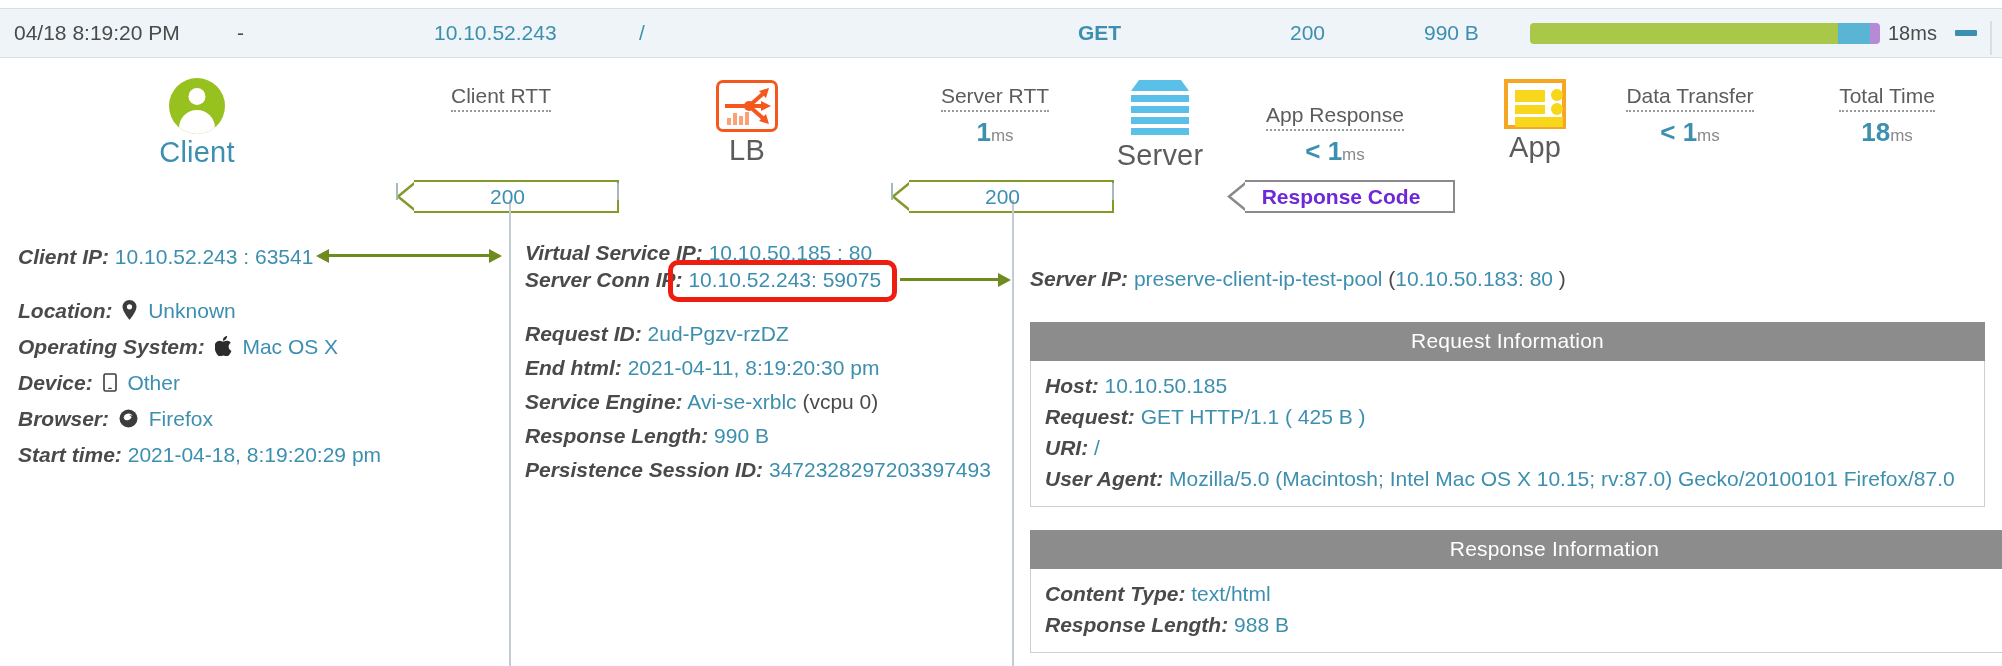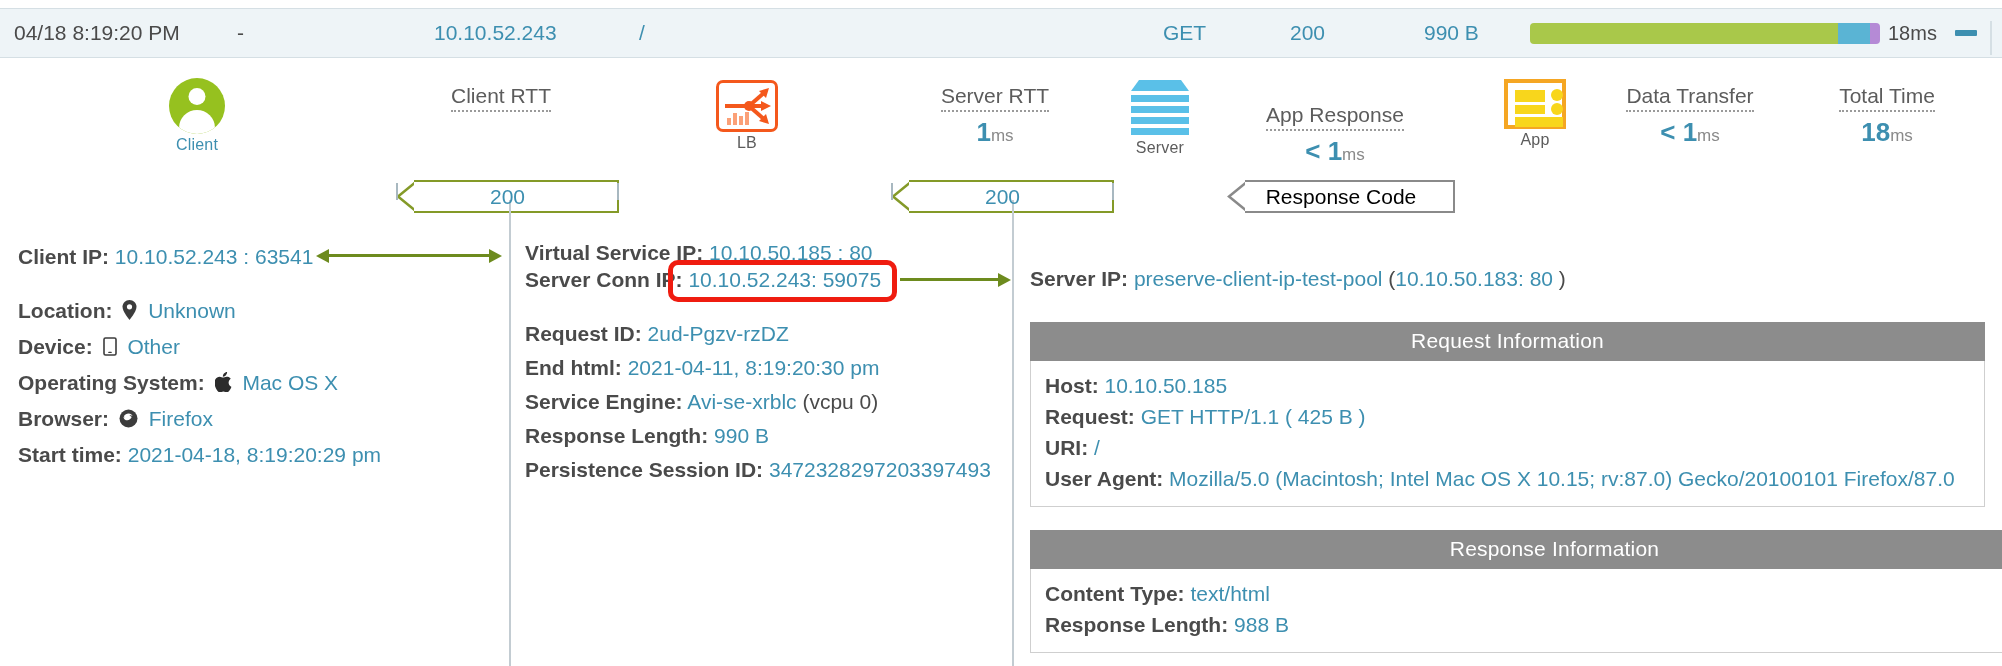--- a/index.html
+++ b/index.html
@@ -29,21 +29,21 @@
   }
   .hdr-cell {
     font-size: 21px;
     color: #3d8fb0;
     white-space: nowrap;
   }
   .hdr-time { position: absolute; left: 14px; color: #4a4a4a; }
   .hdr-dash { position: absolute; left: 237px; color: #4a4a4a; }
   .hdr-ip   { position: absolute; left: 434px; }
   .hdr-uri  { position: absolute; left: 639px; }
-  .hdr-method { position: absolute; left: 1163px; }
+  .hdr-method { position: absolute; left: 1078px; font-weight: bold; }
   .hdr-status { position: absolute; left: 1290px; }
   .hdr-size   { position: absolute; left: 1424px; }
 
   .hdr-progress {
     position: absolute;
     left: 1530px; top: 14px;
     width: 350px; height: 21px;
     border-radius: 4px;
     overflow: hidden;
     display: flex;
@@ -71,21 +71,21 @@
     left: 1990px; top: 12px;
     width: 2px; height: 34px;
     background: #d5dfe4;
   }
 
   
   .timeline { position: absolute; left: 0; top: 62px; width: 2002px; height: 120px; }
 
   .node { position: absolute; text-align: center; width: 130px; }
   .node-label {
-    font-size: 16px;
+    font-size: 29px;
     margin-top: 2px;
     letter-spacing: .2px;
   }
   .node-client .node-label { color: #3d8fb0; }
   .node-lb .node-label, .node-server .node-label, .node-app .node-label { color: #5c5c5c; }
 
   
   .icon-client {
     width: 56px; height: 56px;
     border-radius: 50%;
@@ -183,38 +183,38 @@
     left: 0; top: 0;
     width: 22px; height: 33px;
   }
   .flag .flag-text {
     position: relative;
     font-size: 21px;
     color: #3d8fb0;
     z-index: 3;
   }
   .flag.gray .flag-body { border-color: #8a8a8a; }
-  .flag.gray .flag-text { color: #000000; }
+  .flag.gray .flag-text { color: #6d28d9; font-weight: bold; }
 
   .tick {
     position: absolute;
     width: 2px; background: #a8b8c0;
   }
 
   
   .vdiv { position: absolute; width: 2px; background: #c3ccd2; }
 
   .col { position: absolute; }
   .row-line {
     font-size: 21px;
     color: #4a4a4a;
     line-height: 34px;
     white-space: nowrap;
   }
-  .row-line b { font-weight: bold; color: #4a4a4a; }
+  .row-line b { font-weight: bold; color: #4a4a4a; font-style: italic; }
   .val { color: #3d8fb0; }
   .paren { color: #4a4a4a; }
 
   .mini-icon {
     display: inline-block;
     vertical-align: -2px;
     margin: 0 5px 0 4px;
   }
 
   
@@ -412,39 +412,39 @@
       <b>Location:</b>
       <span class="mini-icon">
         <svg width="15" height="20" viewBox="0 0 15 20">
             <path d="M7.5 0C3.6 0 .5 3 .5 6.8c0 5 7 13.2 7 13.2s7-8.2 7-13.2C14.5 3 11.4 0 7.5 0z" fill="#3c3c3c"></path>
             <circle cx="7.5" cy="6.8" r="2.6" fill="#fff"></circle>
           </svg>
       </span>
       <span class="val">Unknown</span>
     </div>
     <div class="row-line">
+      <b>Operating System:</b>
+      <span class="mini-icon">
+        <svg width="17" height="20" viewBox="0 0 17 20">
+            <path d="M13.6 10.6c0-2.6 2.1-3.8 2.2-3.9-1.2-1.8-3.1-2-3.8-2-1.6-.2-3.1.9-3.9.9-.8 0-2.1-.9-3.4-.9C2.9 4.7 1.3 5.7.4 7.3c-1.8 3.2-.5 7.9 1.3 10.5.9 1.3 1.9 2.7 3.3 2.6 1.3 0 1.8-.8 3.4-.8s2 .8 3.4.8c1.4 0 2.3-1.3 3.2-2.6 1-1.5 1.4-2.9 1.4-3-.1 0-2.8-1.1-2.8-4.2zM11 3.1c.7-.9 1.2-2.1 1.1-3.1-1.1 0-2.4.7-3.1 1.6-.7.8-1.3 2-1.1 3.2 1.2.1 2.4-.7 3.1-1.7z" fill="#2c2c2c"></path>
+          </svg>
+      </span>
+      <span class="val">Mac OS X</span>
+    </div>
+    <div class="row-line">
       <b>Device:</b>
       <span class="mini-icon">
         <svg width="14" height="19" viewBox="0 0 14 19">
             <rect x="1" y="1" width="12" height="17" rx="1.5" fill="none" stroke="#3c3c3c" stroke-width="1.6"></rect>
             <rect x="5.2" y="14.8" width="3.6" height="1.3" rx=".6" fill="#3c3c3c"></rect>
           </svg>
       </span>
       <span class="val">Other</span>
     </div>
     <div class="row-line">
-      <b>Operating System:</b>
-      <span class="mini-icon">
-        <svg width="17" height="20" viewBox="0 0 17 20">
-            <path d="M13.6 10.6c0-2.6 2.1-3.8 2.2-3.9-1.2-1.8-3.1-2-3.8-2-1.6-.2-3.1.9-3.9.9-.8 0-2.1-.9-3.4-.9C2.9 4.7 1.3 5.7.4 7.3c-1.8 3.2-.5 7.9 1.3 10.5.9 1.3 1.9 2.7 3.3 2.6 1.3 0 1.8-.8 3.4-.8s2 .8 3.4.8c1.4 0 2.3-1.3 3.2-2.6 1-1.5 1.4-2.9 1.4-3-.1 0-2.8-1.1-2.8-4.2zM11 3.1c.7-.9 1.2-2.1 1.1-3.1-1.1 0-2.4.7-3.1 1.6-.7.8-1.3 2-1.1 3.2 1.2.1 2.4-.7 3.1-1.7z" fill="#2c2c2c"></path>
-          </svg>
-      </span>
-      <span class="val">Mac OS X</span>
-    </div>
-    <div class="row-line">
       <b>Browser:</b>
       <span class="mini-icon">
         <svg width="19" height="19" viewBox="0 0 19 19">
             <circle cx="9.5" cy="9.5" r="9" fill="#3c3c3c"></circle>
             <path d="M5 7c1.5-2.5 5-3.2 7.4-1.6.5.3 1 .9 1.2 1.5-.9-.5-2-.7-3.1-.5.9.3 1.7.9 2.2 1.7-1 2.9-4.6 4.1-7 2.3-.9-.7-1.3-1.8-1.2-2.9.2.5.6.9 1.1 1.1-.4-.5-.6-1-.6-1.6z" fill="#fff"></path>
           </svg>
       </span>
       <span class="val">Firefox</span>
     </div>
     <div class="row-line">

